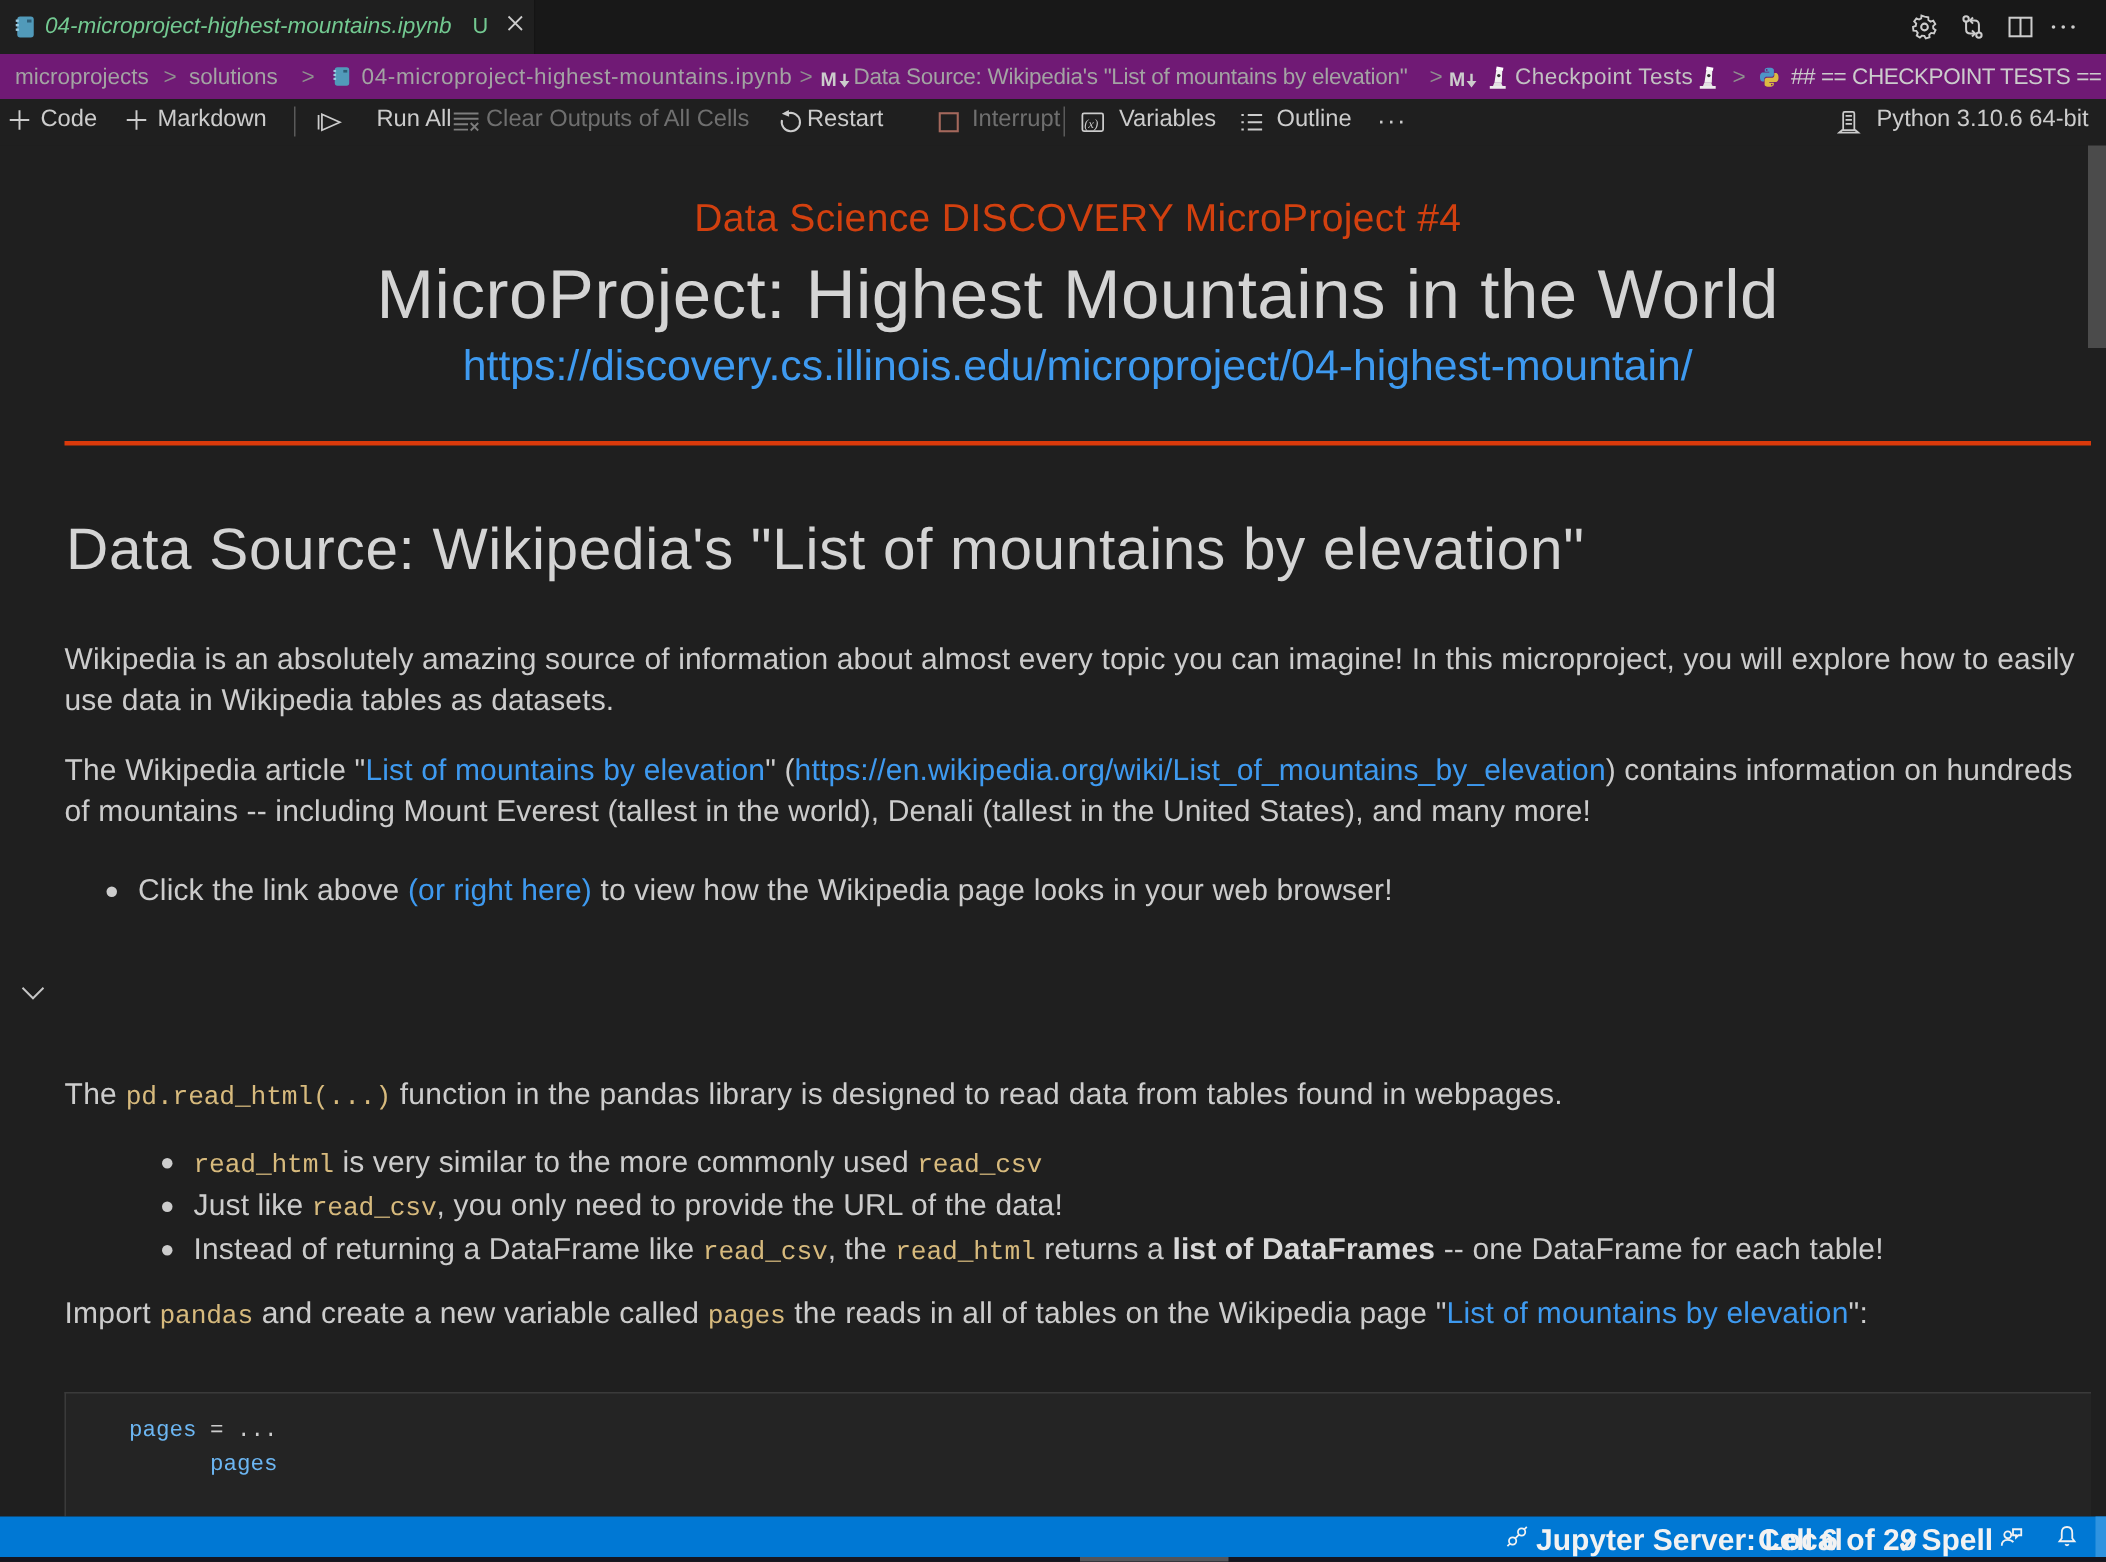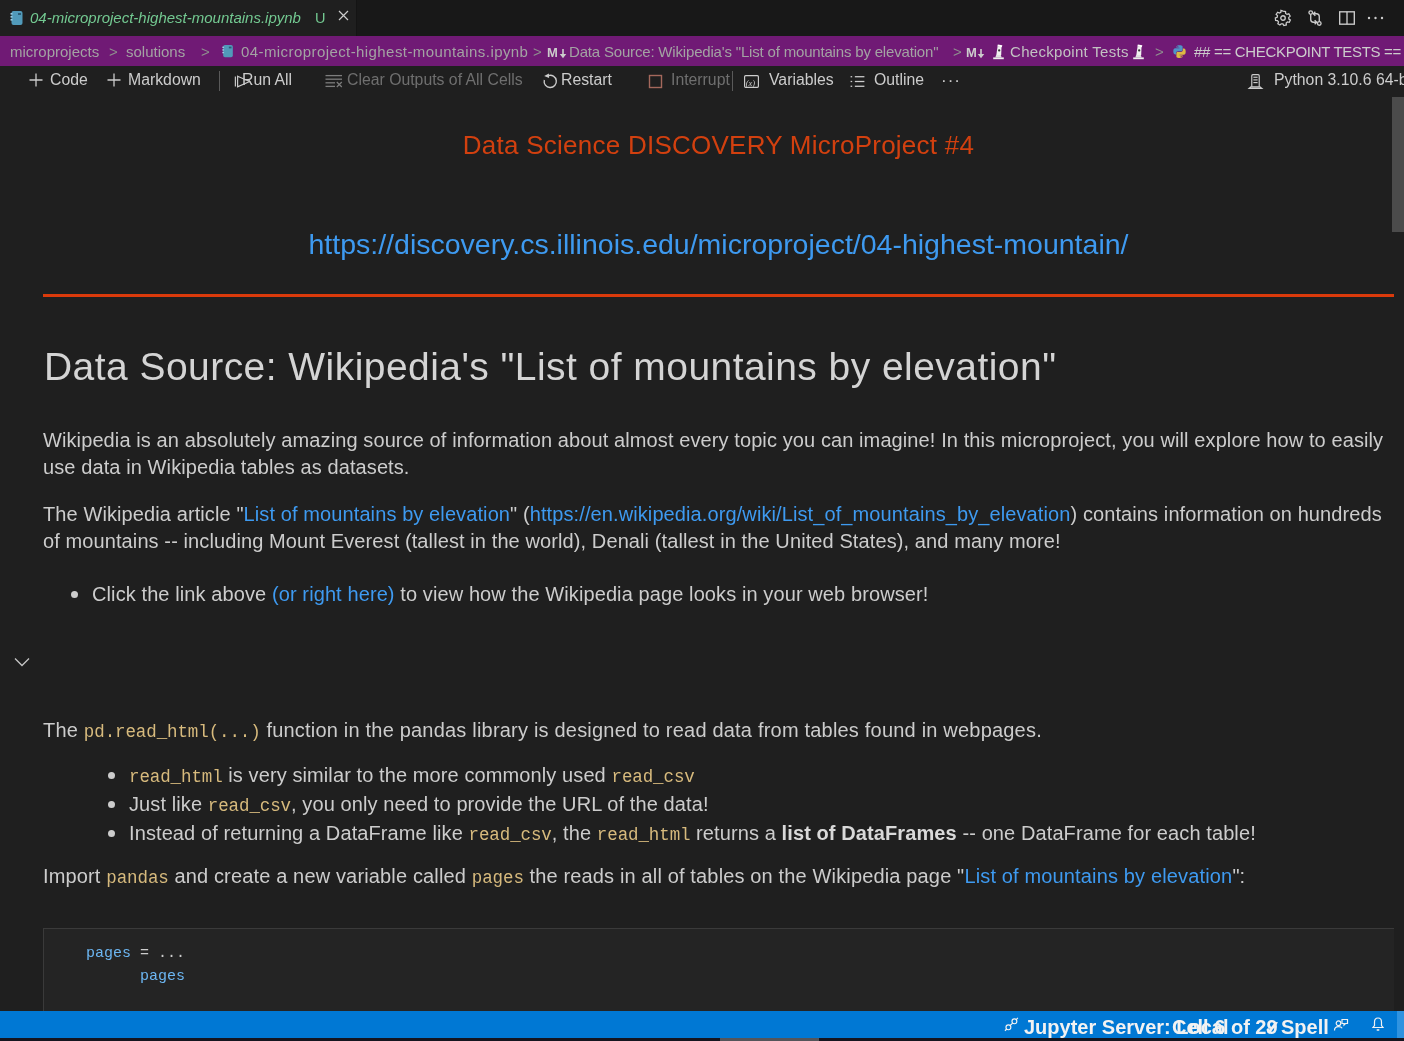--- a/index.html
+++ b/index.html
@@ -14,21 +14,21 @@
   #tab .ustat { position:absolute; left:315px; top:10px; font-size:14.5px; color:#73c991; }
   #tab .close { position:absolute; left:336px; top:8px; }
   .tbico { position:absolute; top:9px; }
   
   #crumbs { position:absolute; left:0; top:36px; width:1404px; height:30px; background:#701a75;
     color:#a3a3a3; font-size:15px; white-space:nowrap; }
   #crumbs .t { position:absolute; top:7px; }
   #crumbs .sep { color:#8f8f8f; font-size:15px; top:6.5px; }
   
   #nbbar { position:absolute; left:0; top:66px; width:1156px; height:31px; background:#1f1f1f;
-    color:#cccccc; font-size:15.8px; white-space:nowrap;margin-left:23px; }
+    color:#cccccc; font-size:15.8px; white-space:nowrap; }
   #nbbar .t { position:absolute; top:5px; }
   #nbbar .dis { color:#6f6f6f; }
   #nbbar .vsep { position:absolute; top:5px; width:1px; height:20px; background:#5a5a5a; }
   
   #content { position:absolute; left:0; top:97px; width:1404px; height:914px; background:#1f1f1f; overflow:hidden; }
   #content .md { color:#cccccc; font-size:20px; line-height:27px; letter-spacing:0.1px; }
   .ctr { left:43px; width:1351px; text-align:center; }
   .title { font-size:46px; line-height:52px; color:#d4d4d4; letter-spacing:0.35px; }
   .h1 { font-size:39px; line-height:46px; color:#d4d4d4; letter-spacing:0.45px; }
   .h2 { font-size:30px; line-height:39px; color:#d4d4d4; letter-spacing:0.15px; }
@@ -154,21 +154,21 @@
   <span class="t" style="left:27px">Code</span>
   <svg class="abs" style="left:83px; top:6px" width="16" height="16" viewBox="0 0 16 16" stroke="#cccccc" stroke-width="1.3" fill="none">
       <path d="M8 1.5 L8 14.5 M1.5 8 L14.5 8"></path>
     </svg>
   <span class="t" style="left:105px">Markdown</span>
   <span class="vsep" style="left:196px"></span>
   <svg class="abs" style="left:211px; top:7px" width="17" height="17" viewBox="0 0 16 16" fill="none" stroke="#cccccc" stroke-width="1.1">
     <path d="M1.3 3.4 L1.3 12.6"></path>
     <path d="M3.4 3 L14.7 8 L3.4 13 Z"></path>
   </svg>
-  <span class="t" style="left:219px">Run All</span>
+  <span class="t" style="left:251px">Run All</span>
   <svg class="abs" style="left:302px; top:7.5px;" width="18" height="15" viewBox="0 0 18 15" fill="none" stroke="#7d7d7d" stroke-width="1.3">
     <line x1="0.5" y1="1.6" x2="17" y2="1.6"></line>
     <line x1="0.5" y1="5.2" x2="17" y2="5.2"></line>
     <line x1="0.5" y1="8.8" x2="10" y2="8.8"></line>
     <line x1="0.5" y1="12.4" x2="10" y2="12.4"></line>
     <path d="M11.8 8 L16.8 13 M16.8 8 L11.8 13" stroke-width="1.2"></path>
   </svg>
   <span class="t dis" style="left:324px">Clear Outputs of All Cells</span>
   <svg class="abs" style="left:519px; top:7px" width="16" height="16" viewBox="0 0 16 16" fill="none" stroke="#cccccc" stroke-width="1.35">
     <path d="M6.3 2.6 A6.1 6.1 0 1 1 2.3 7.0"></path>
@@ -200,20 +200,21 @@
     <path d="M3.8 13 L2 14.5 L14 14.5 L12.2 13 Z" fill="none"></path>
     <line x1="6" y1="4" x2="10" y2="4"></line>
     <line x1="6" y1="6.5" x2="10" y2="6.5"></line>
     <line x1="6" y1="9" x2="10" y2="9"></line>
   </svg>
   <span class="t" style="left:1251px">Python 3.10.6 64-bit</span>
 </div>
 
 <div id="content">
   <div class="abs ctr h3o" style="top:32px;">Data Science DISCOVERY MicroProject #4</div>
+  <div class="abs ctr title" style="top:73px;">MicroProject: Highest Mountains in the World</div>
   <div class="abs ctr" style="top:129px; font-size:28.5px; line-height:36px;"><a class="lnk" href="#">https://discovery.cs.illinois.edu/microproject/04-highest-mountain/</a></div>
   <div class="abs" style="left:43px; top:197px; width:1351px; height:2.5px; background:#da3a0b;"></div>
 
   <div class="abs h1" style="left:44px; top:247px;">Data Source: Wikipedia's "List of mountains by elevation"</div>
 
   <div class="abs md" style="left:43px; top:330px; white-space:nowrap;">Wikipedia is an absolutely amazing source of information about almost every topic you can imagine! In this microproject, you will explore how to easily<br>use data in Wikipedia tables as datasets.</div>
 
   <div class="abs md" style="left:43px; top:404px; white-space:nowrap;">The Wikipedia article "<a class="lnk" href="#">List of mountains by elevation</a>" (<a class="lnk" href="#">https://en.wikipedia.org/wiki/List_of_mountains_by_elevation</a>) contains information on hundreds<br>of mountains -- including Mount Everest (tallest in the world), Denali (tallest in the United States), and many more!</div>
 
   <ul class="abs md" style="left:0px; top:484px; width:1394px;">

